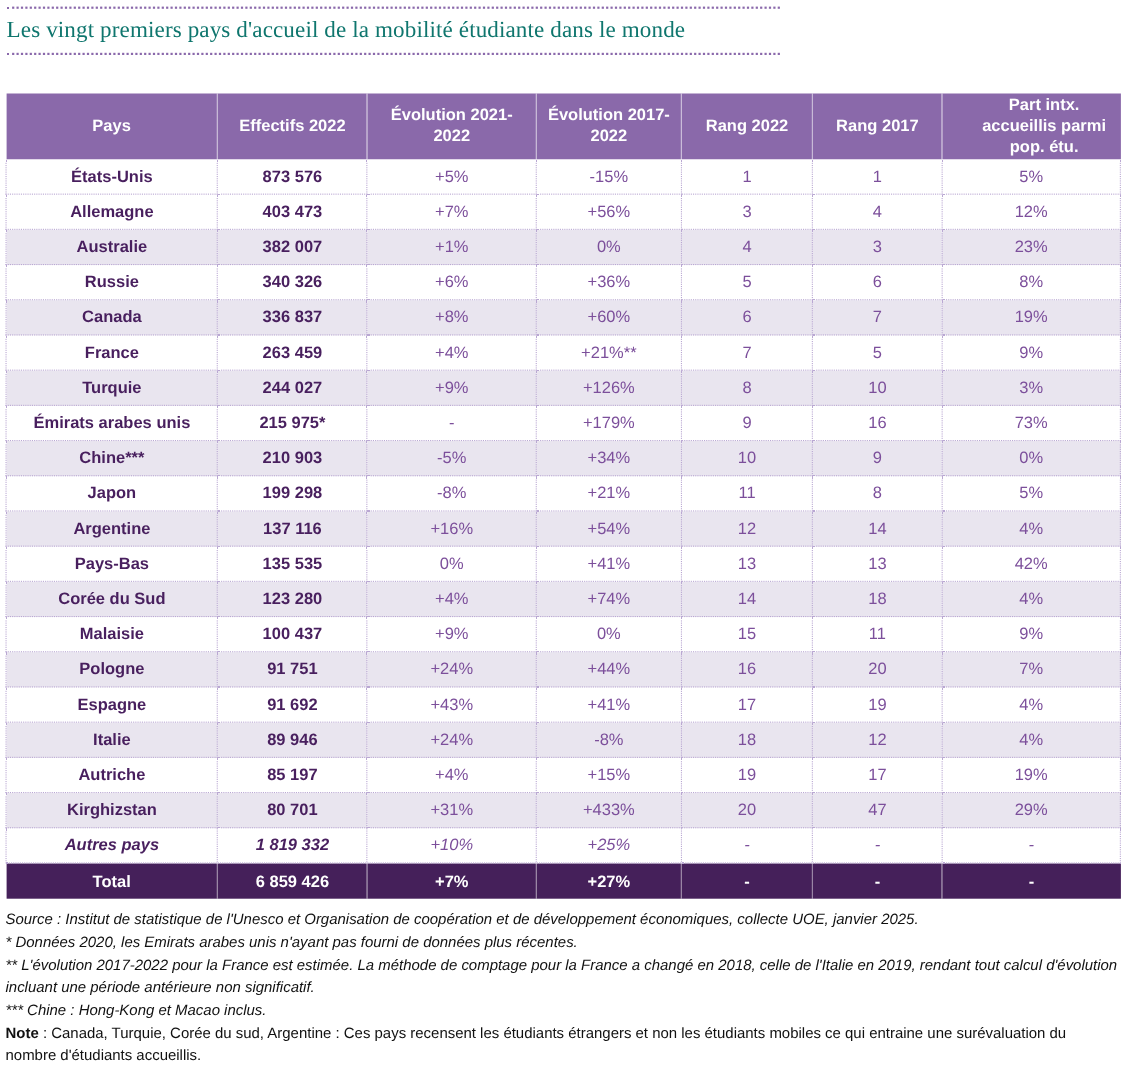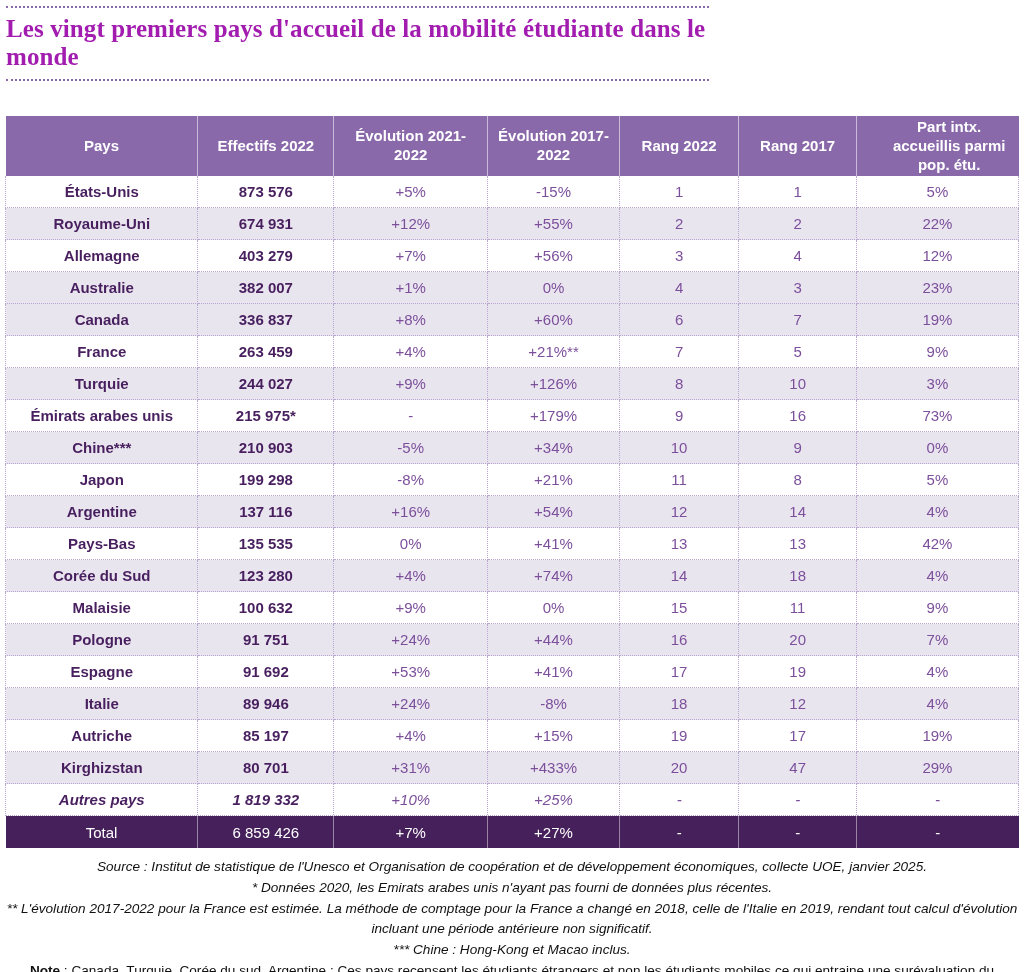--- a/index.html
+++ b/index.html
@@ -9,23 +9,23 @@
     color:#481f5e;
     -webkit-font-smoothing:antialiased;
   }
   .page{width:1014px;margin:0 auto;padding-top:6px;}
 
   
   .title-block{width:703px;margin-left:1px;}
   .dotted-rule{border-top:2px dotted #8a69ab;height:0;}
   .page-title{
     font-family:"Liberation Serif", serif;
-    font-weight:bold;
-    font-size:25px;
-    color:#a21caf;
+    font-weight:normal;
+    font-size:21px;
+    color:#0f766e;
     margin:7px 0 8px 0;
     letter-spacing:.1px;
   }
 
   
   table.data{
     width:1014px;
     border-collapse:collapse;
     table-layout:fixed;
     margin-top:35px;
@@ -69,36 +69,35 @@
   
   td.c0, td.c1{font-weight:bold;color:#481f5e;}
   td.c2, td.c3, td.c4, td.c5, td.c6{font-weight:normal;color:#7c4f9b;}
 
   .row-autres td{font-style:italic;}
   .row-autres td.c0{font-weight:bold;}
 
   .row-total td{
     background:#45205a !important;
     color:#ffffff !important;
-    font-weight:normal;
+    font-weight:bold;
     font-style:normal;
     height:32px;
     border-right:1px solid rgba(255,255,255,.45);
     border-bottom:none;
     border-left:none !important;
   }
   .row-total td:last-child{border-right:none;}
 
   
   .footer{margin-top:9px;color:#111111;}
   .note{
     margin:0;
     font-size:13.6px;
     line-height:1.52;
-    text-align:center;
   }
   .note.italic{font-style:italic;}
   .note b{font-weight:bold;}
 </style>
 </head>
 <body>
 
 <div class="page">
 
   <div class="title-block">
@@ -131,47 +130,47 @@
     <tbody>
         <tr class="row-plain">
           <td class="c0">États-Unis</td>
           <td class="c1">873 576</td>
           <td class="c2">+5%</td>
           <td class="c3">-15%</td>
           <td class="c4">1</td>
           <td class="c5">1</td>
           <td class="c6">5%</td>
         </tr>
-        <tr class="row-alt">
-          <td class="c0">Royaume-Uni</td>
-          <td class="c1">674 931</td>
-          <td class="c2">+12%</td>
-          <td class="c3">+55%</td>
-          <td class="c4">2</td>
-          <td class="c5">2</td>
-          <td class="c6">22%</td>
-        </tr>
         <tr class="row-plain">
           <td class="c0">Allemagne</td>
-          <td class="c1">403 279</td>
+          <td class="c1">403 473</td>
           <td class="c2">+7%</td>
           <td class="c3">+56%</td>
           <td class="c4">3</td>
           <td class="c5">4</td>
           <td class="c6">12%</td>
         </tr>
         <tr class="row-alt">
           <td class="c0">Australie</td>
           <td class="c1">382 007</td>
           <td class="c2">+1%</td>
           <td class="c3">0%</td>
           <td class="c4">4</td>
           <td class="c5">3</td>
           <td class="c6">23%</td>
         </tr>
+        <tr class="row-plain">
+          <td class="c0">Russie</td>
+          <td class="c1">340 326</td>
+          <td class="c2">+6%</td>
+          <td class="c3">+36%</td>
+          <td class="c4">5</td>
+          <td class="c5">6</td>
+          <td class="c6">8%</td>
+        </tr>
         <tr class="row-alt">
           <td class="c0">Canada</td>
           <td class="c1">336 837</td>
           <td class="c2">+8%</td>
           <td class="c3">+60%</td>
           <td class="c4">6</td>
           <td class="c5">7</td>
           <td class="c6">19%</td>
         </tr>
         <tr class="row-plain">
@@ -241,40 +240,40 @@
           <td class="c0">Corée du Sud</td>
           <td class="c1">123 280</td>
           <td class="c2">+4%</td>
           <td class="c3">+74%</td>
           <td class="c4">14</td>
           <td class="c5">18</td>
           <td class="c6">4%</td>
         </tr>
         <tr class="row-plain">
           <td class="c0">Malaisie</td>
-          <td class="c1">100 632</td>
+          <td class="c1">100 437</td>
           <td class="c2">+9%</td>
           <td class="c3">0%</td>
           <td class="c4">15</td>
           <td class="c5">11</td>
           <td class="c6">9%</td>
         </tr>
         <tr class="row-alt">
           <td class="c0">Pologne</td>
           <td class="c1">91 751</td>
           <td class="c2">+24%</td>
           <td class="c3">+44%</td>
           <td class="c4">16</td>
           <td class="c5">20</td>
           <td class="c6">7%</td>
         </tr>
         <tr class="row-plain">
           <td class="c0">Espagne</td>
           <td class="c1">91 692</td>
-          <td class="c2">+53%</td>
+          <td class="c2">+43%</td>
           <td class="c3">+41%</td>
           <td class="c4">17</td>
           <td class="c5">19</td>
           <td class="c6">4%</td>
         </tr>
         <tr class="row-alt">
           <td class="c0">Italie</td>
           <td class="c1">89 946</td>
           <td class="c2">+24%</td>
           <td class="c3">-8%</td>

